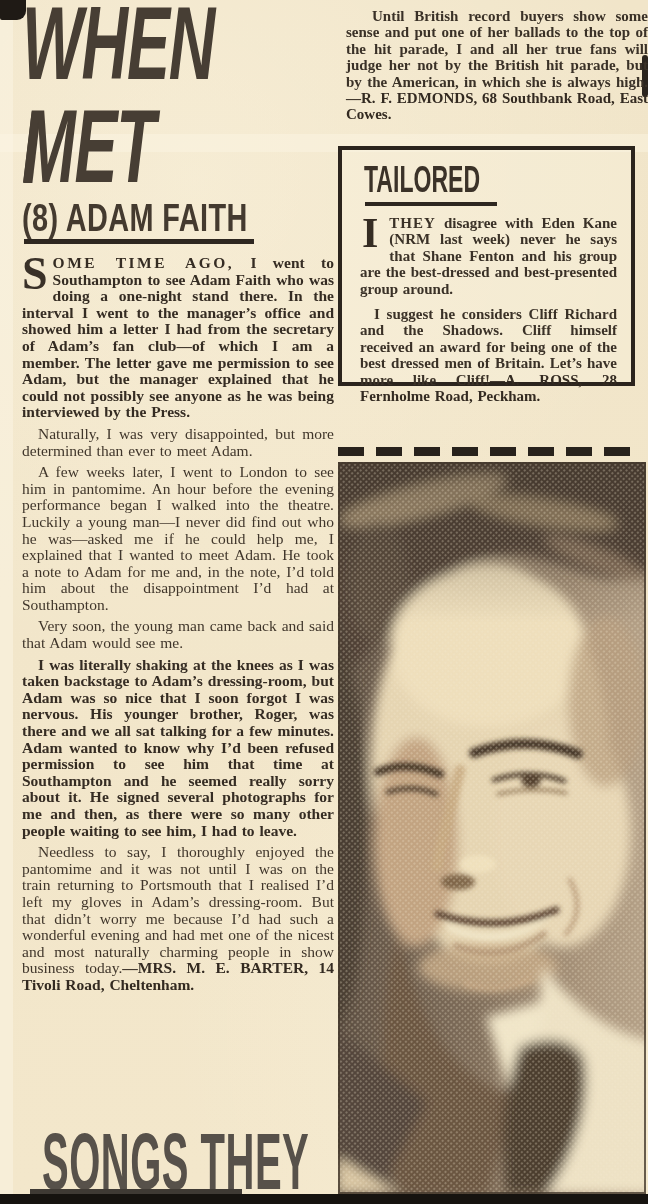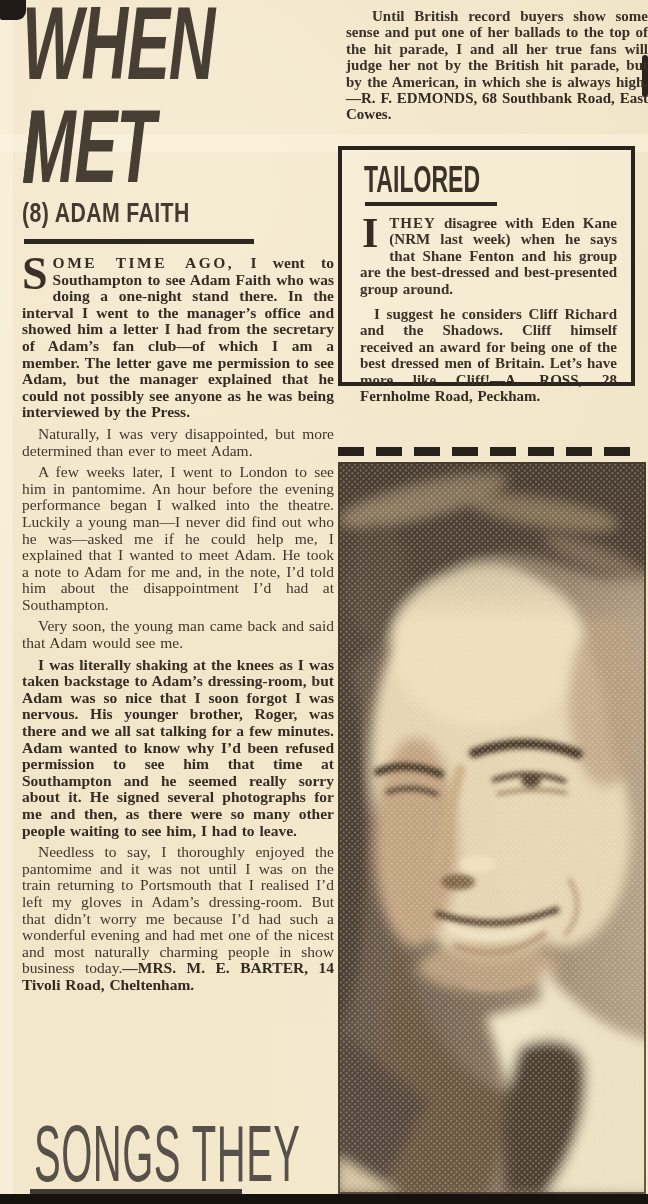--- a/index.html
+++ b/index.html
@@ -20,35 +20,35 @@
 
   
   .left-col{position:absolute;left:22px;top:0;width:312px;}
   .headline{position:absolute;left:0;margin:0;font-family:"Liberation Sans",sans-serif;
     font-style:italic;font-weight:900;font-size:104px;line-height:1;letter-spacing:-2px;color:#473e34;}
   .hl1{top:-9px;}
   .hl2{top:94px;}
   .cond{display:inline-block;transform-origin:0 50%;}
   .cond-hl{transform:scale(.62,1);}
   .subhead{position:absolute;left:0;top:199px;margin:0;font-family:"Liberation Sans",sans-serif;
-    font-weight:900;font-size:28px;line-height:1;color:#443a2f;letter-spacing:.5px;text-align:center;}
+    font-weight:900;font-size:38px;line-height:1;color:#443a2f;letter-spacing:.5px;text-align:center;}
   .cond-sub{transform:scale(.76,1);}
   .subhead-rule{position:absolute;left:2px;top:239px;width:230px;height:5px;background:#2e2720;}
 
   .article{position:absolute;left:0;top:255px;width:312px;font-size:15.5px;line-height:16.6px;
     text-align:justify;word-spacing:1px;color:#40362b;}
   .article p{margin:0 0 5px;}
   .indent{text-indent:16px;}
   .bold-par{font-weight:700;color:#352c23;}
   .dropcap{float:left;font-size:46px;line-height:33px;padding:2px 5px 0 0;font-weight:700;color:#3a3128;}
   .lead{font-weight:700;letter-spacing:2.5px;}
   .sig{font-weight:700;color:#332a21;}
 
-  .songs{position:absolute;left:30px;top:1110px;margin:4px;font-family:"Liberation Sans",sans-serif;
-    font-weight:400;font-size:80px;line-height:1;color:#57514a;letter-spacing:1px;}
+  .songs{position:absolute;left:30px;top:1110px;margin:12px;font-family:"Liberation Sans",sans-serif;
+    font-weight:700;font-size:80px;line-height:1;color:#57514a;letter-spacing:1px;}
   .cond-songs{transform:scale(.5,1);}
   .songs-bar{position:absolute;left:30px;top:1189px;width:212px;height:7px;background:#3f3a34;}
   .bottom-strip{position:absolute;left:0;top:1194px;width:648px;height:10px;background:#16130f;}
 
   
   .right-col{position:absolute;left:338px;top:0;width:308px;}
   .top-letter{margin:8px;padding-top:0;width:302px;font-size:15px;line-height:16.4px;
     text-align:justify;font-weight:700;color:#3a3127;text-indent:26px;word-spacing:1px;}
 
   .tailored-box{position:absolute;left:0;top:146px;width:297px;height:240px;box-sizing:border-box;
@@ -107,21 +107,21 @@
   <div class="right-col">
 
     <p class="top-letter">
       <span>Until British record buyers show some sense and put one of her ballads to the top of the hit parade, I and all her true fans will judge her not by the British hit parade, but by the American, in which she is always high.</span><span class="sig">—R. F. EDMONDS, 68 Southbank Road, East Cowes.</span>
     </p>
 
     <div class="tailored-box">
       <h3 class="tailored-head"><span class="cond cond-tail">TAILORED</span></h3>
       <div class="tailored-rule"></div>
       <p>
-        <span class="dropcap-i">I</span><span class="lead-small">THEY</span><span> disagree with Eden Kane (NRM last week) when he says that Shane Fenton and his group are the best-dressed and best-presented group around.</span>
+        <span class="dropcap-i">I</span><span class="lead-small">THEY</span><span> disagree with Eden Kane (NRM last week) never he says that Shane Fenton and his group are the best-dressed and best-presented group around.</span>
       </p>
       <p class="t-indent">
         <span>I suggest he considers Cliff Richard and the Shadows. Cliff himself received an award for being one of the best dressed men of Britain. Let’s have more like Cliff!</span><span class="sig">—A. ROSS, 28 Fernholme Road, Peckham.</span>
       </p>
     </div>
 
     <div class="dash-rule"></div>
 
     <div class="photo" role="img" aria-label="Halftone newspaper portrait of a smiling young man (Adam Faith)">
       <svg width="308" height="732" viewBox="0 0 308 732" xmlns="http://www.w3.org/2000/svg">

